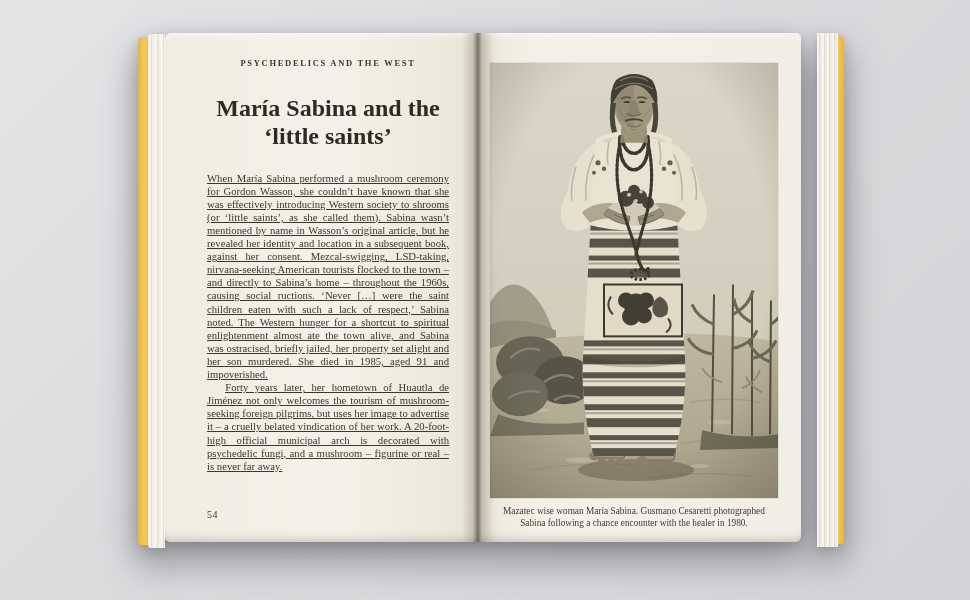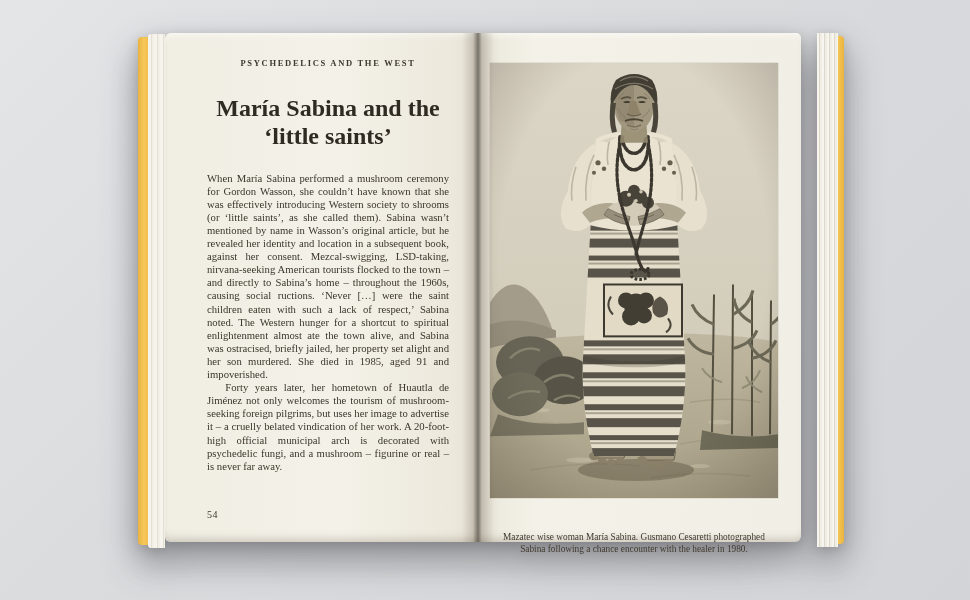--- a/index.html
+++ b/index.html
@@ -54,36 +54,36 @@
     margin:25px 29px 0 42px;text-align:center;
     font-size:8.5px;font-weight:700;letter-spacing:1.7px;color:#3e382e;
   }
   .chapter-title{
     margin:26px 29px 0 42px;text-align:center;
     font-size:24px;font-weight:700;line-height:1.18;color:#2f2a22;
   }
   .body-text{
     margin:21px 29px 4px 42px;width:242px;color:#3c362b;
     font-size:10.7px;line-height:13.1px;text-align:justify;
-    -webkit-hyphens:auto;hyphens:auto;
+    -webkit-hyphens:auto;hyphens:auto;text-decoration:underline;
   }
   .body-text p{margin:0;}
   .body-text p + p{text-indent:1.7em;}
   .page-number{
     position:absolute;bottom:22px;left:42px;width:242px;
     font-size:10px;color:#3e382e;letter-spacing:.5px;
   }
   
   .photo-frame{
     position:absolute;left:12px;top:30px;width:288px;height:435px;
     background:#d8d2c2;box-shadow:0 0 0 .5px rgba(120,110,90,.25);
   }
   .photo-frame svg{display:block;width:100%;height:100%;}
   .photo-caption{
-    position:absolute;left:12px;top:499px;width:288px;text-align:center;
+    position:absolute;left:12px;top:473px;width:288px;text-align:center;
     font-size:9.3px;line-height:11.5px;color:#403a2f;
   }
 </style>
 </head>
 <body>
 
 <div class="book">
   <div class="edge-left-yellow"></div>
   <div class="edge-left-pages"></div>
   <div class="edge-right-pages"></div>

